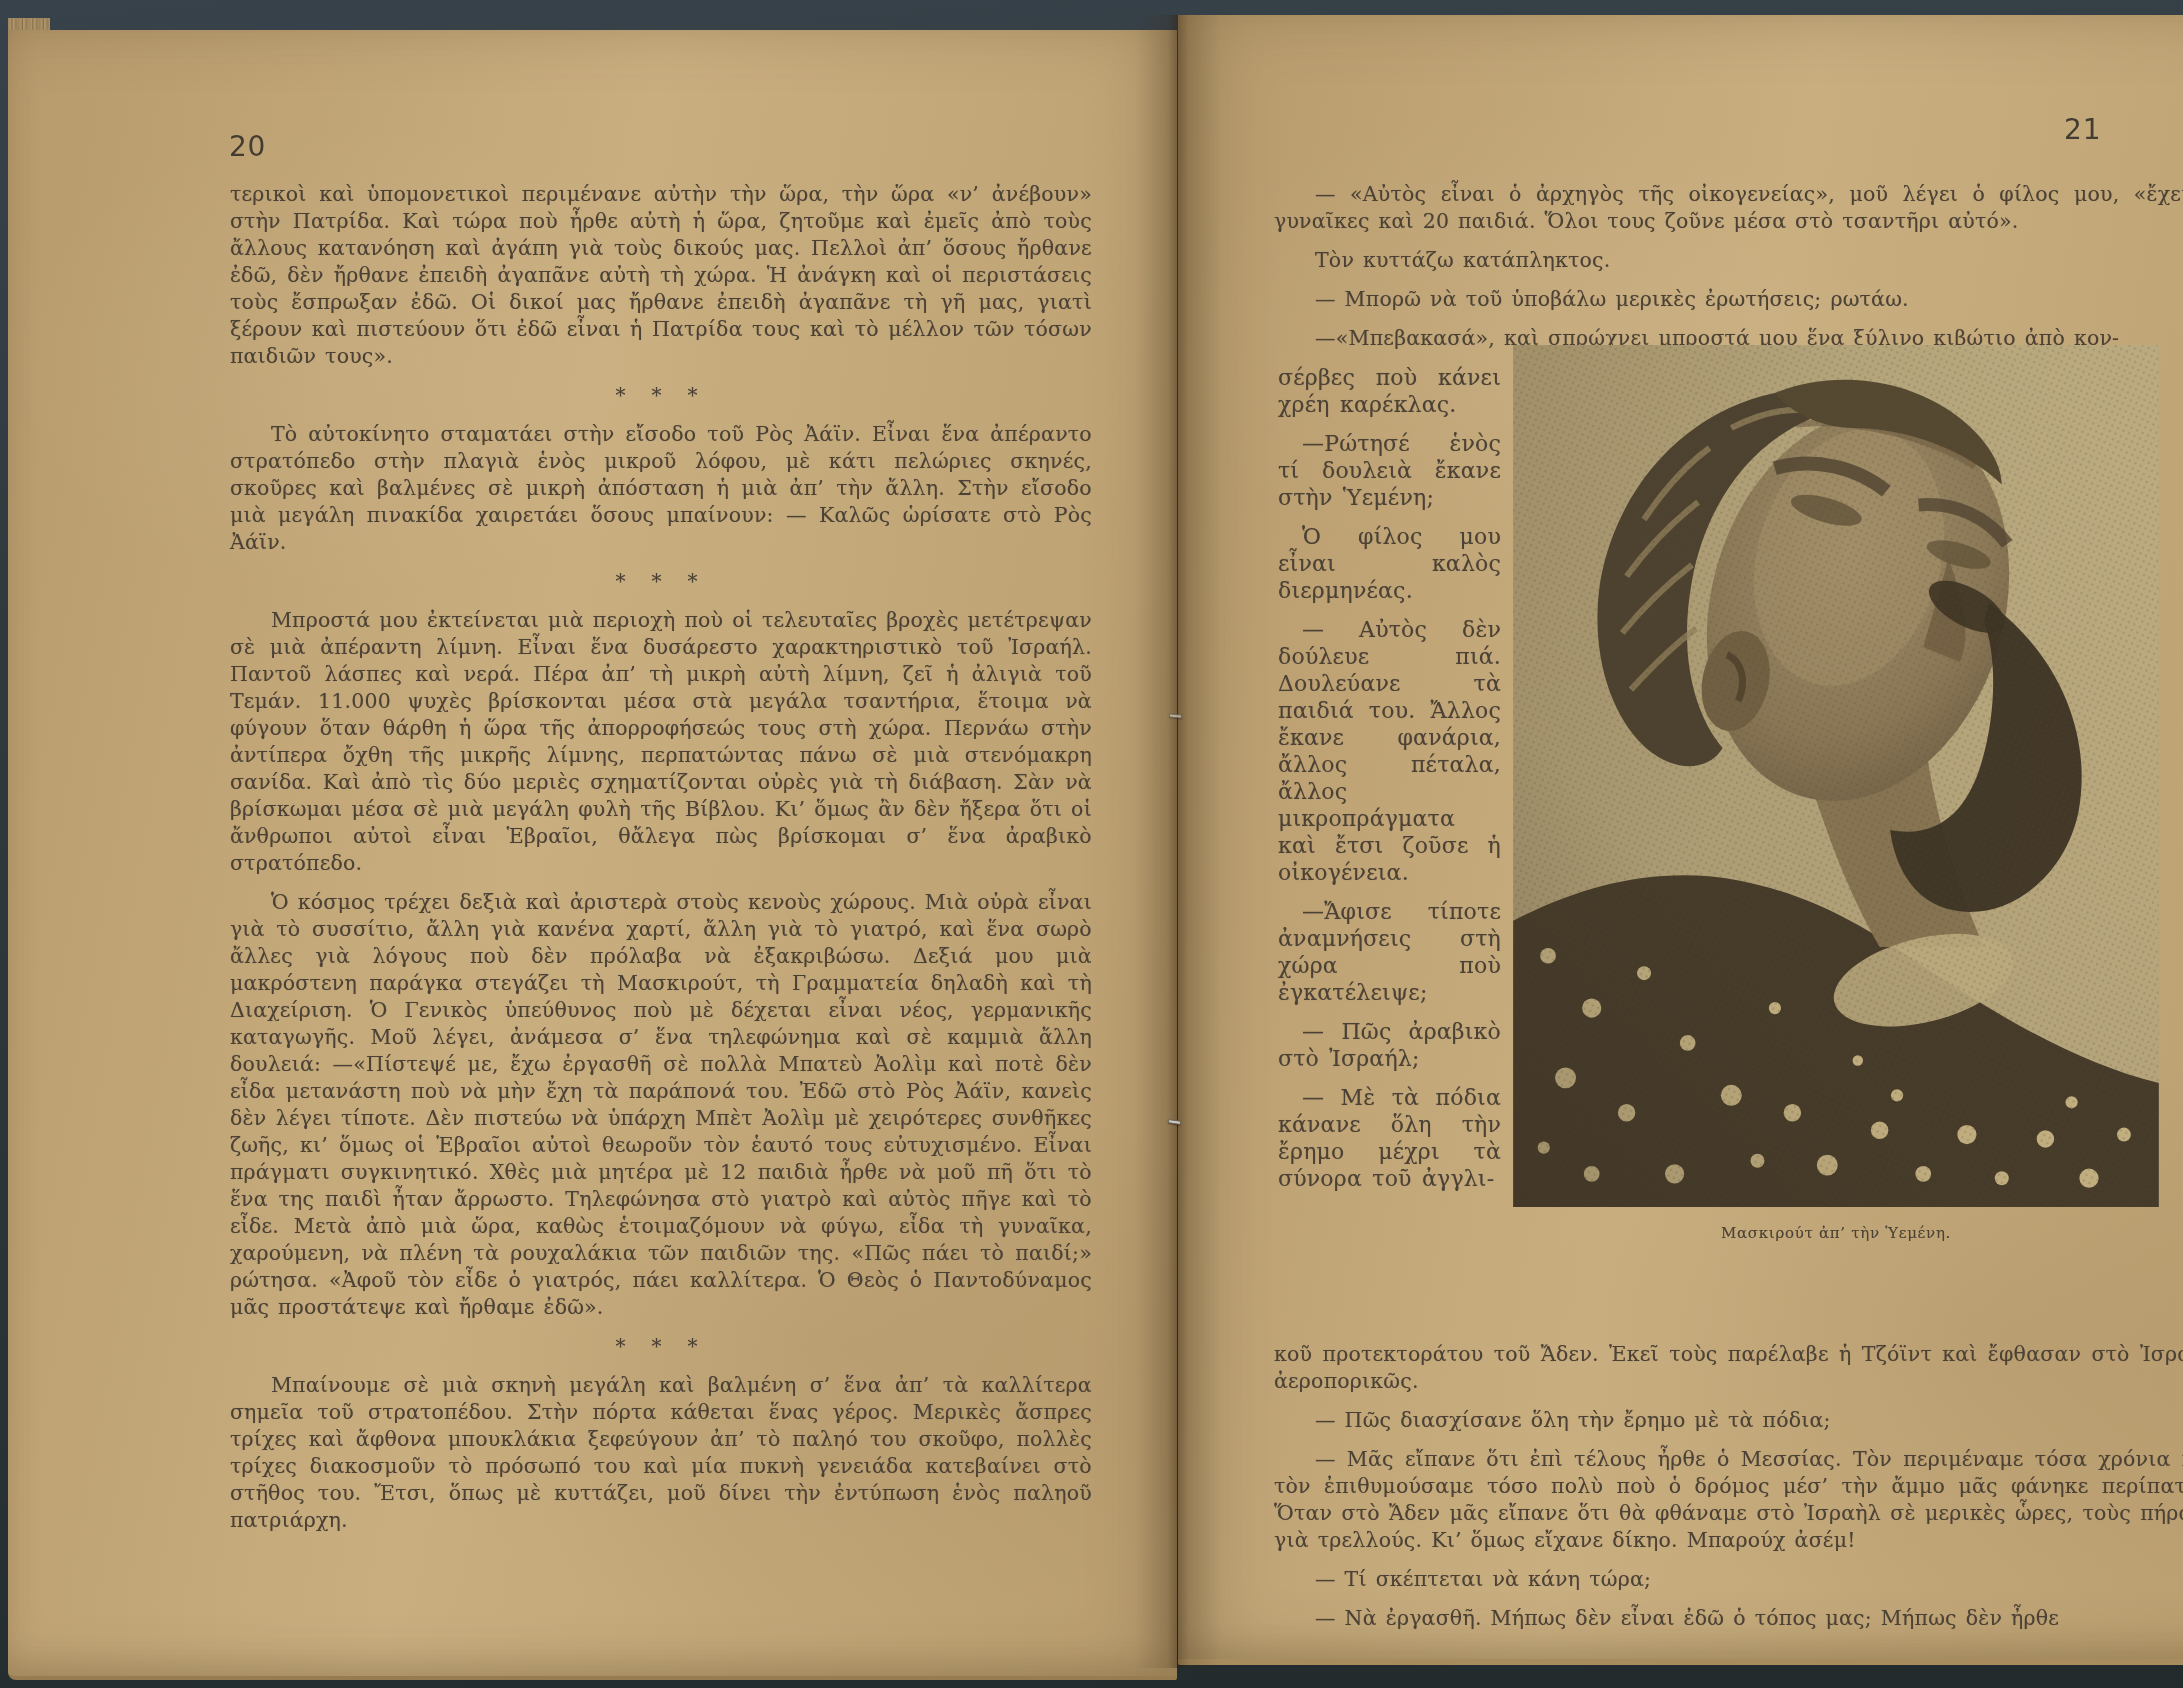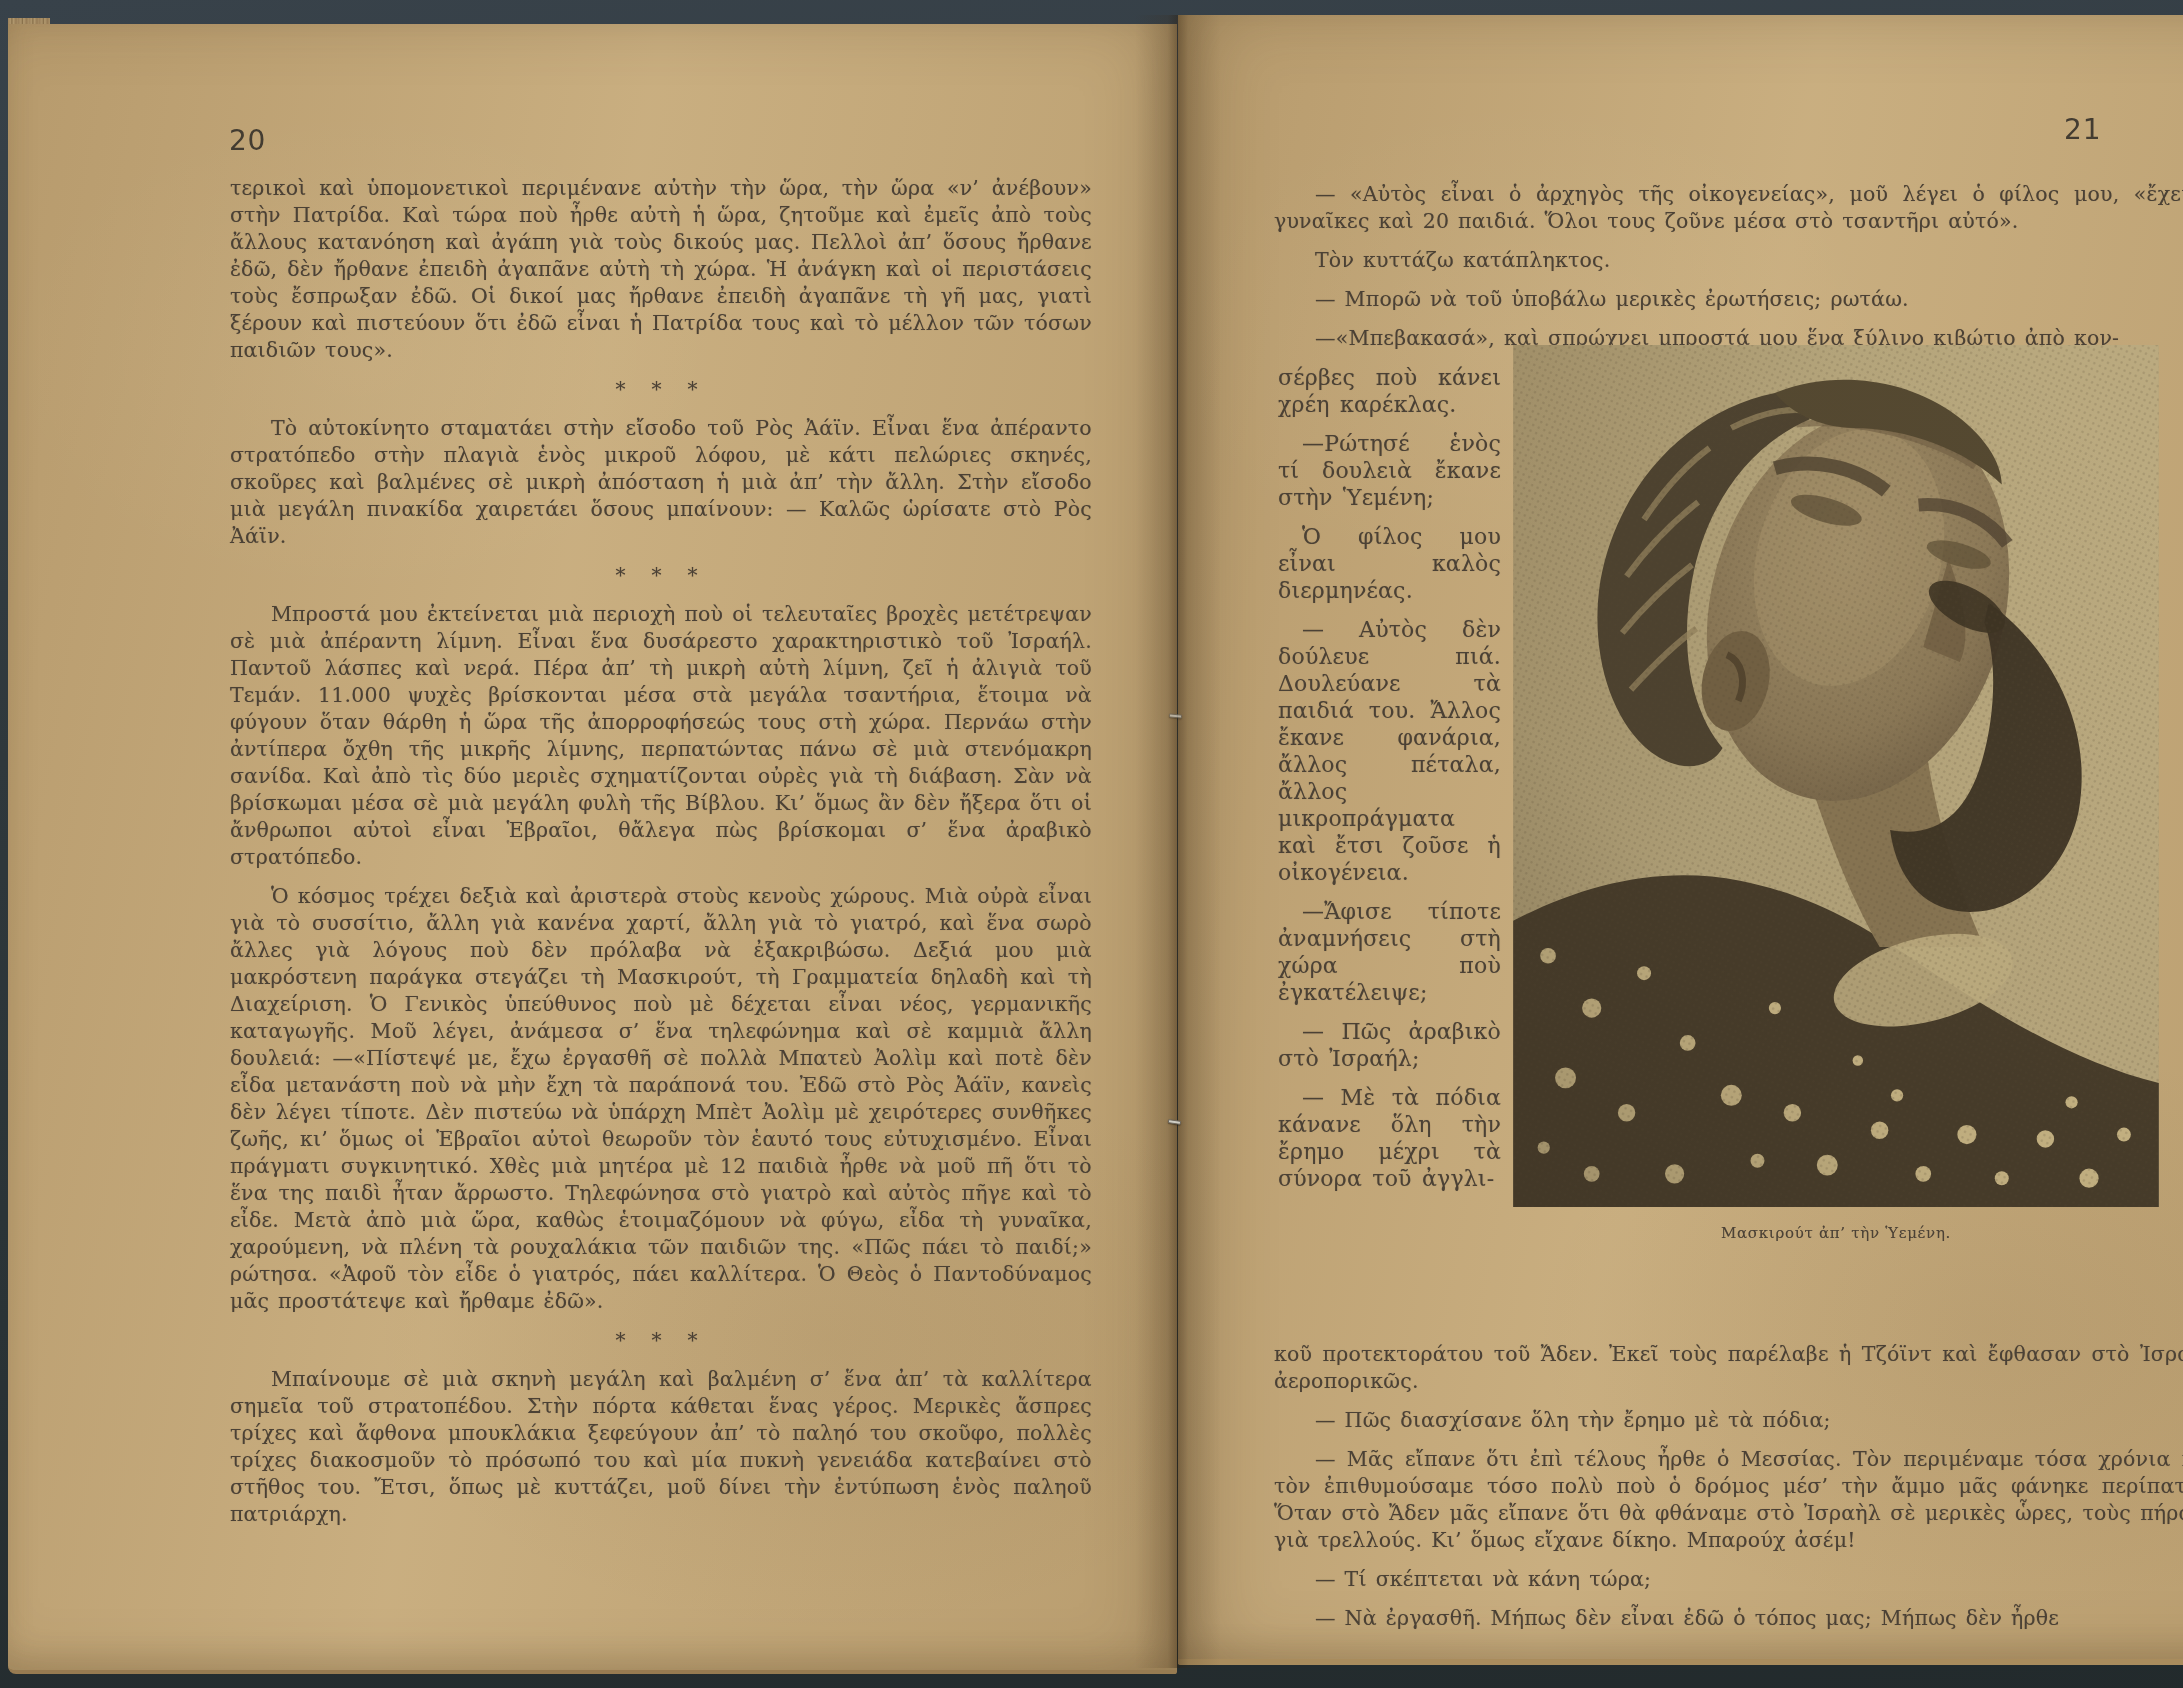--- a/index.html
+++ b/index.html
@@ -16,21 +16,21 @@
   .page{
     position:absolute;
     background-color:var(--paper);
     background-image:
       linear-gradient(100deg, rgba(120,90,50,.16), rgba(255,240,200,.10) 45%, rgba(110,85,45,.12)),
       radial-gradient(524px 349px at 30% 20%, rgba(255,245,210,.07), rgba(0,0,0,0) 70%),
       radial-gradient(611px 393px at 70% 80%, rgba(90,65,35,.08), rgba(0,0,0,0) 75%);
     color:var(--ink);
   }
   #left-page{
-    left:7.9px; top:24px; width:1169px; height:1650px;
+    left:7.9px; top:30px; width:1169px; height:1650px;
     border-bottom:4.4px solid #977b51;
     border-radius:0 0 2.6px 7.9px;
     box-shadow:inset -31px 0 61px rgba(85,62,35,.22), inset 0 -13px 26px rgba(95,70,40,.18);
   }
   #right-page{
     left:1178px; top:15px; width:1154px; height:1650px;
     border-bottom:6.1px solid #a98c5d;
     border-radius:0 0 6.1px 1.7px;
     box-shadow:inset 33px 0 65px rgba(85,62,35,.25), inset 0 -12.2px 24px rgba(95,70,40,.16);
   }

